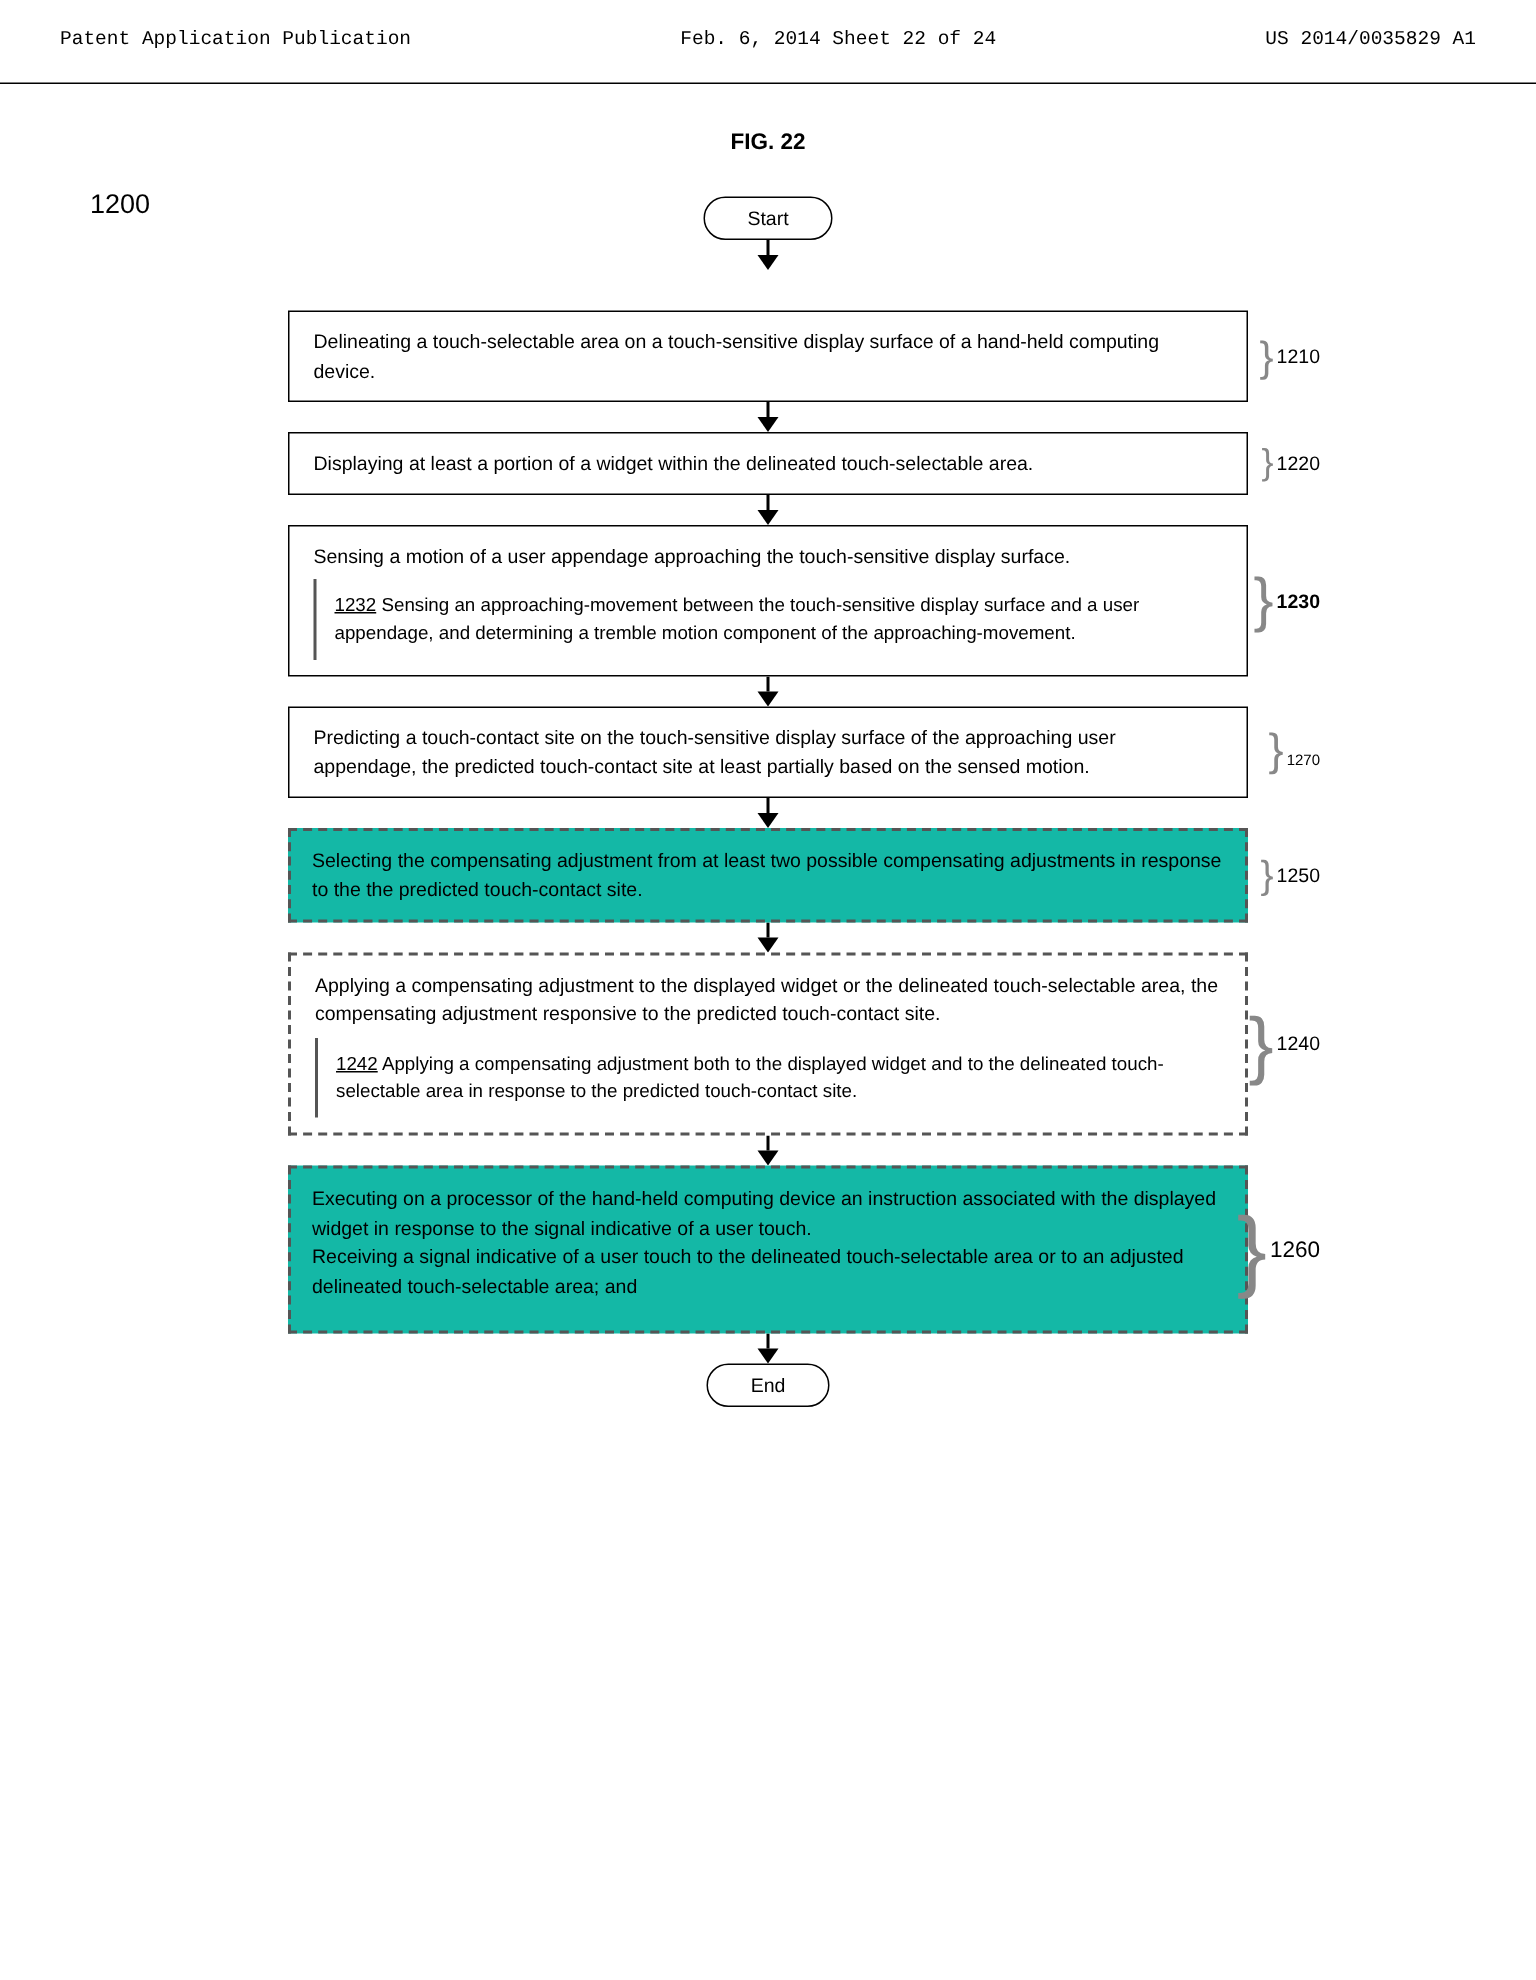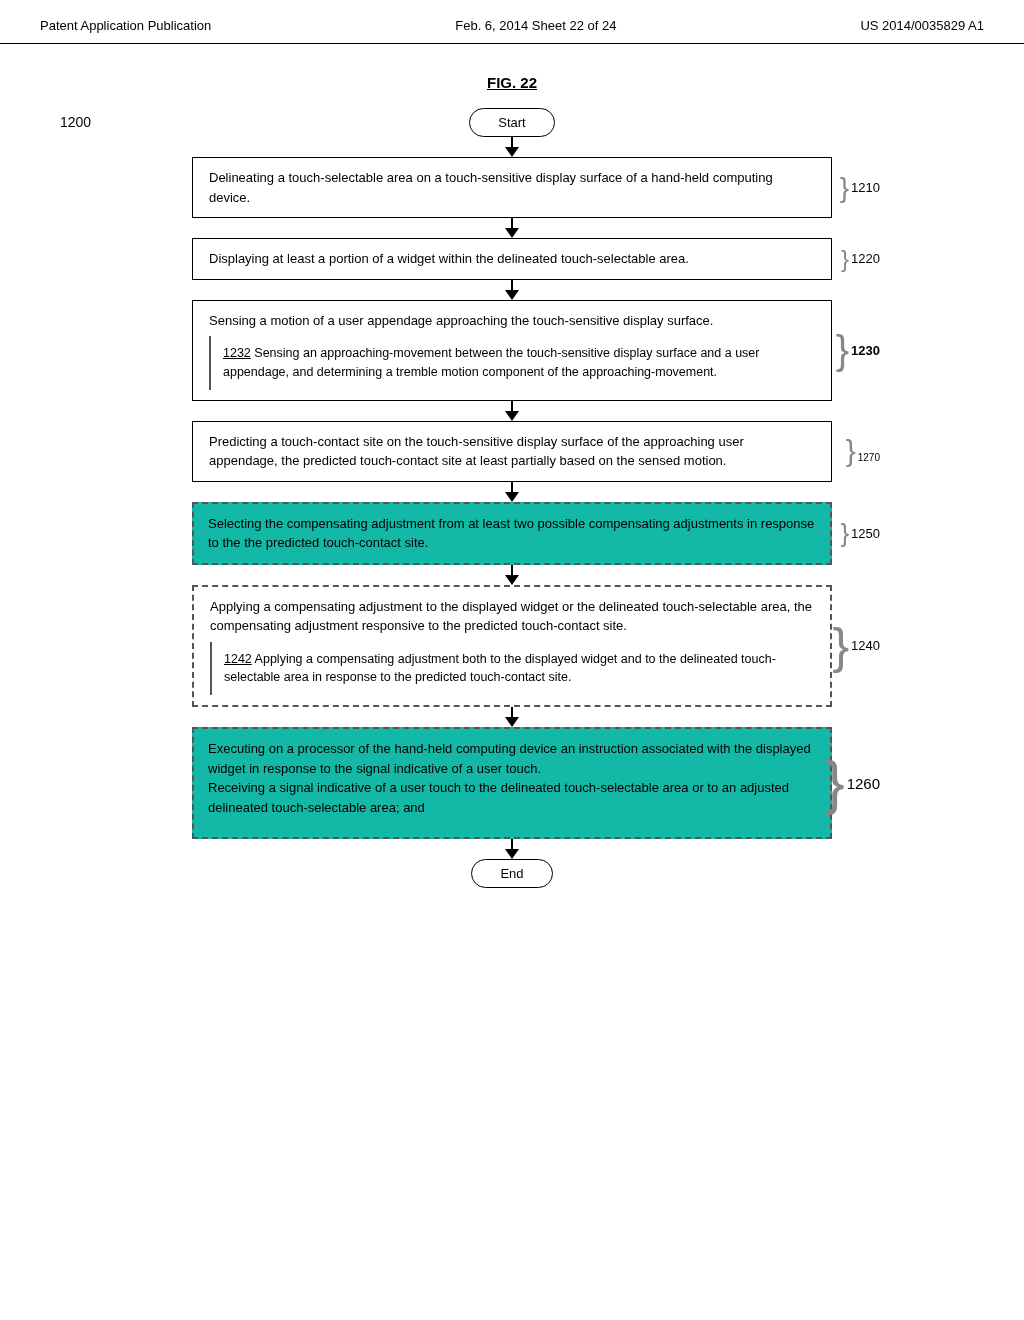--- a/index.html
+++ b/index.html
@@ -10,47 +10,47 @@
       min-height: 1320px;
       position: relative;
       overflow-x: hidden;
     }
 
     
     .header {
       display: flex;
       justify-content: space-between;
       align-items: baseline;
-      padding: 18px 40px 10px 40px;
+      padding: 18px 40px 22px 40px;
       border-bottom: 1px solid #000;
       font-size: 13px;
+      font-family: Liberation Mono, monospace;
     }
 
     
     .main {
       padding: 20px 60px 30px 60px;
       position: relative;
     }
 
     
     .fig-label {
       text-align: left;
       font-weight: bold;
       font-size: 15px;
-      margin-bottom: 17px;
+      margin-bottom: 28px;
       margin-top: 10px;
-      text-decoration: underline;
     }
 
     
     .diagram-number {
       position: absolute;
       left: 60px;
       top: 60px;
-      font-size: 14px;
+      font-size: 18px;
     }
 
     
     .flowchart {
       display: flex;
       flex-direction: column;
       align-items: center;
       position: relative;
       margin-top: 0;
     }
@@ -150,21 +150,21 @@
   <div class="flowchart">
 
     <div class="fig-label">FIG. 22</div>
 
     <div class="oval">Start</div>
 
     <div style="height:10px;" class="arrow-line"></div>
     <div class="arrow"></div>
 
     <div class="flow-row" style="margin-bottom:0;">
-      <div class="connector-wrap" style="position:relative;">
+      <div class="connector-wrap" style="position:relative;margin-top:27px;">
         <div class="box-solid">
           <span>Delineating a touch-selectable area on a touch-sensitive display surface of a hand-held computing device.</span>
         </div>
 
         <div style="position:absolute; right:-48px; top:0; bottom:0; display:flex; align-items:center;">
           <span style="font-size:28px; color:#888; line-height:1; margin-right:2px;">}</span>
           <span style="font-size:13px;">1210</span>
         </div>
       </div>
     </div>

